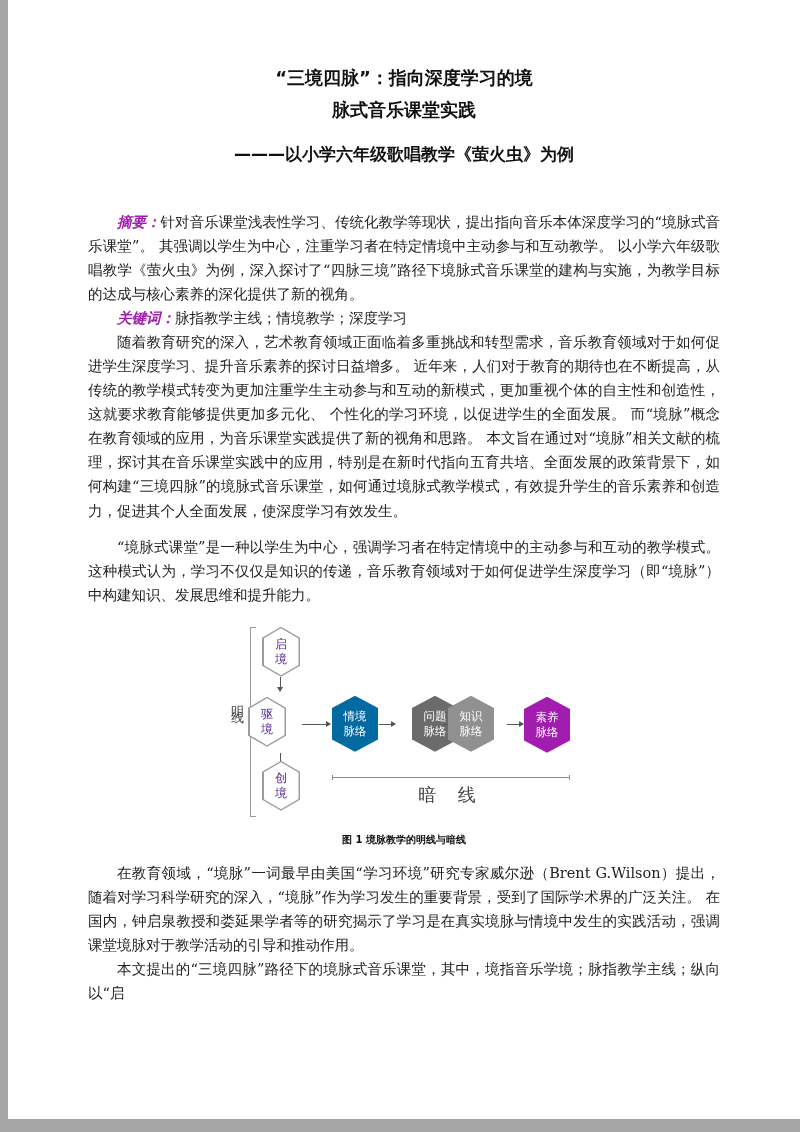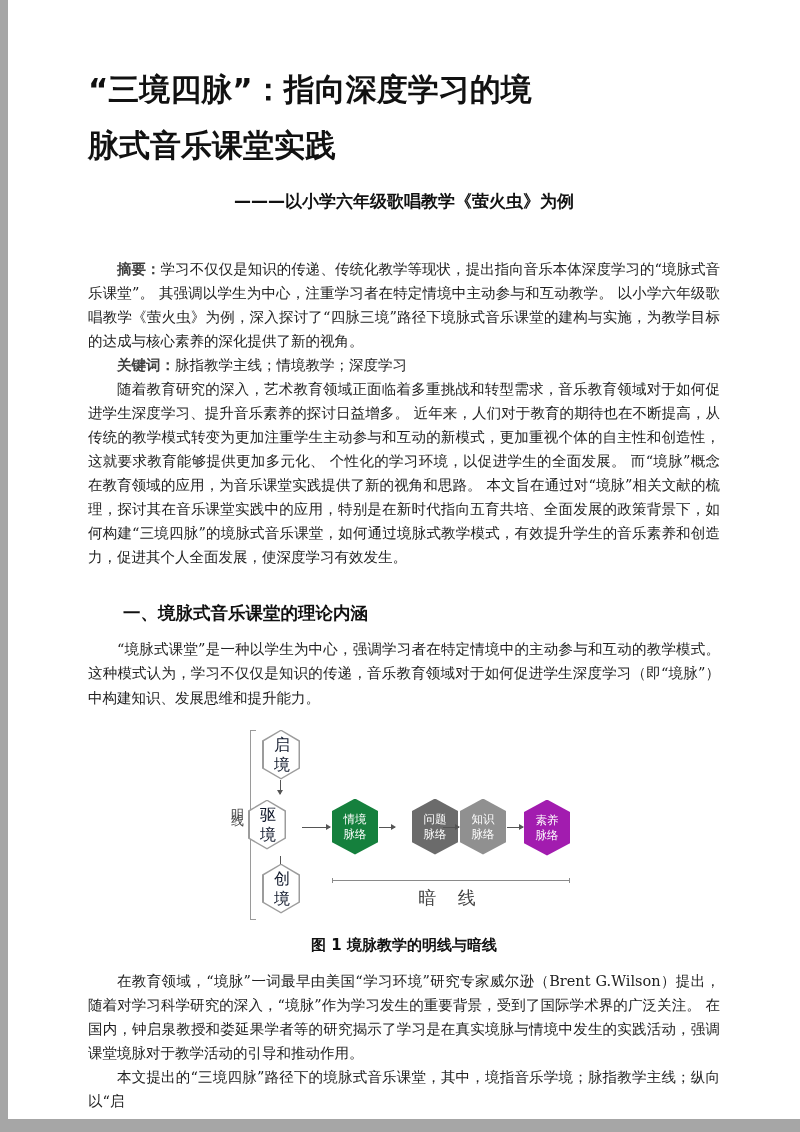--- a/index.html
+++ b/index.html
@@ -15,45 +15,45 @@
   .edge-bottom { position:absolute; left:0; bottom:0; width:100%; height:13px; background:#a6a6a6; }
 
   .page {
     position:absolute; left:8px; top:0;
     width:792px; height:1119px;
     background:#ffffff;
     padding:62px 80px 0 80px;
   }
 
   .title {
-    text-align:left;
-    font-family:"DejaVu Sans","Liberation Sans",sans-serif;
-    font-weight:bold;
-    font-size:31px;
+    text-align:center;
+    font-family:"DejaVu Sans","Liberation Sans",sans-serif;
+    font-weight:bold;
+    font-size:18px;
     line-height:1.8;
     color:#111;
   }
   .subtitle {
     text-align:center;
     font-family:"DejaVu Sans","Liberation Sans",sans-serif;
     font-weight:bold;
     font-size:17px;
     margin-top:16px;
     color:#111;
   }
 
   .abstract-block { margin-top:44px; }
   p.body-text {
     font-size:14.5px;
     line-height:1.66;
     text-align:justify;
     text-indent:2em;
     color:#222;
   }
-  .inline-label { font-weight:bold; color:#404040; }
+  .inline-label { font-weight:bold; color:#a21caf;font-style:italic; }
 
   .section-heading {
     margin-top:32px;
     font-family:"DejaVu Sans","Liberation Sans",sans-serif;
     font-weight:bold;
     font-size:17.5px;
     text-indent:2em;
     color:#111;
   }
   .after-heading { margin-top:12px; }
@@ -87,21 +87,21 @@
     clip-path:polygon(50% 0%,100% 22%,100% 78%,50% 100%,0% 78%,0% 22%);
     text-align:center;
   }
   .vhex { width:38px; height:50px; background:#9c9c9c; }
   .vhex::before {
     content:""; position:absolute; inset:1.5px; background:#fff;
     clip-path:polygon(50% 0%,100% 22%,100% 78%,50% 100%,0% 78%,0% 22%);
   }
   .vhex span {
     position:relative; z-index:1; display:inline-block;
-    width:14px; font-size:16px; line-height:1.25; color:#0f172a;font-family:Liberation Serif, serif;
+    width:14px; font-size:12px; line-height:1.25; color:#4c1d95;font-family:Liberation Serif, serif;
   }
   .ghex { width:46px; height:56px; }
   .ghex span {
     position:relative; z-index:1; display:inline-block;
     width:26px; font-size:11.5px; line-height:1.3; color:#fff;
   }
 
   .harrow { position:absolute; height:1px; background:#555; }
   .harrow::after {
     content:""; position:absolute; right:-1px; top:-3px;
@@ -126,48 +126,47 @@
   .axis-label-h {
     position:absolute; left:104px; top:158px; width:238px;
     text-align:center; font-size:18px; letter-spacing:8px; color:#444;
   }
 
   .figure-caption {
     margin-top:10px;
     text-align:center;
     font-family:"DejaVu Sans","Liberation Sans",sans-serif;
     font-weight:bold;
-    font-size:15px;
+    font-size:10px;
     color:#111;
   }
   .after-figure { margin-top:14px; }
 </style>
 </head>
 <body>
 
 <div class="edge-left"></div>
 <div class="edge-bottom"></div>
 
 <div class="page">
 
   <div class="title">
     <div>“三境四脉”：指向深度学习的境</div>
     <div>脉式音乐课堂实践</div>
   </div>
 
   <div class="subtitle">———以小学六年级歌唱教学《萤火虫》为例</div>
 
   <div class="abstract-block">
-    <p class="body-text"><span class="inline-label">摘要：</span><span>学习不仅仅是知识的传递、传统化教学等现状，提出指向音乐本体深度学习的“境脉式音乐课堂”。 其强调以学生为中心，注重学习者在特定情境中主动参与和互动教学。 以小学六年级歌唱教学《萤火虫》为例，深入探讨了“四脉三境”路径下境脉式音乐课堂的建构与实施，为教学目标的达成与核心素养的深化提供了新的视角。</span></p>
+    <p class="body-text"><span class="inline-label">摘要：</span><span>针对音乐课堂浅表性学习、传统化教学等现状，提出指向音乐本体深度学习的“境脉式音乐课堂”。 其强调以学生为中心，注重学习者在特定情境中主动参与和互动教学。 以小学六年级歌唱教学《萤火虫》为例，深入探讨了“四脉三境”路径下境脉式音乐课堂的建构与实施，为教学目标的达成与核心素养的深化提供了新的视角。</span></p>
     <p class="body-text"><span class="inline-label">关键词：</span><span>脉指教学主线；情境教学；深度学习</span></p>
   </div>
 
   <p class="body-text">随着教育研究的深入，艺术教育领域正面临着多重挑战和转型需求，音乐教育领域对于如何促进学生深度学习、提升音乐素养的探讨日益增多。 近年来，人们对于教育的期待也在不断提高，从传统的教学模式转变为更加注重学生主动参与和互动的新模式，更加重视个体的自主性和创造性，这就要求教育能够提供更加多元化、 个性化的学习环境，以促进学生的全面发展。 而“境脉”概念在教育领域的应用，为音乐课堂实践提供了新的视角和思路。 本文旨在通过对“境脉”相关文献的梳理，探讨其在音乐课堂实践中的应用，特别是在新时代指向五育共培、全面发展的政策背景下，如何构建“三境四脉”的境脉式音乐课堂，如何通过境脉式教学模式，有效提升学生的音乐素养和创造力，促进其个人全面发展，使深度学习有效发生。</p>
 
-  <h2 class="section-heading">一、境脉式音乐课堂的理论内涵</h2>
 
   <p class="body-text after-heading">“境脉式课堂”是一种以学生为中心，强调学习者在特定情境中的主动参与和互动的教学模式。 这种模式认为，学习不仅仅是知识的传递，音乐教育领域对于如何促进学生深度学习（即“境脉”）中构建知识、发展思维和提升能力。</p>
 
   <div class="figure-wrap">
     <div class="diagram">
 
       <div class="axis-label-v">明线</div>
       <div class="bracket-v"></div>
 
       <div class="hex vhex" style="left:34px; top:2px;">
@@ -176,29 +175,29 @@
       <div class="varrow" style="left:52px; top:52px; height:14px;"></div>
       <div class="hex vhex" style="left:20px; top:72px;">
           <span>驱境</span>
         </div>
       <div class="varrow" style="left:52px; top:128px; height:14px;"></div>
       <div class="hex vhex" style="left:34px; top:136px;">
           <span>创境</span>
         </div>
 
       <div class="harrow" style="left:74px; top:99px; width:28px;"></div>
-      <div class="hex ghex" style="left: 104px; top: 71px; background: #15803d;">
+      <div class="hex ghex" style="left: 104px; top: 71px; background: #0369a1;">
           <span>情境脉络</span>
         </div>
       <div class="harrow" style="left:151px; top:99px; width:16px;"></div>
       <div class="hex ghex" style="left: 168px; top: 71px; background: rgb(107, 107, 107); margin-left: 16px;">
           <span>问题脉络</span>
         </div>
       <div class="harrow" style="left:215px; top:99px; width:16px;"></div>
-      <div class="hex ghex" style="left: 232px; top: 71px; background: rgb(144, 144, 144);">
+      <div class="hex ghex" style="left: 220px; top: 71px; background: rgb(144, 144, 144);">
           <span>知识脉络</span>
         </div>
       <div class="harrow" style="left:279px; top:99px; width:16px;"></div>
       <div class="hex ghex" style="left: 296px; top: 72px; background: #a21caf;">
           <span>素养脉络</span>
         </div>
 
       <div class="dark-line"></div>
       <div class="axis-label-h">暗 线</div>
 

